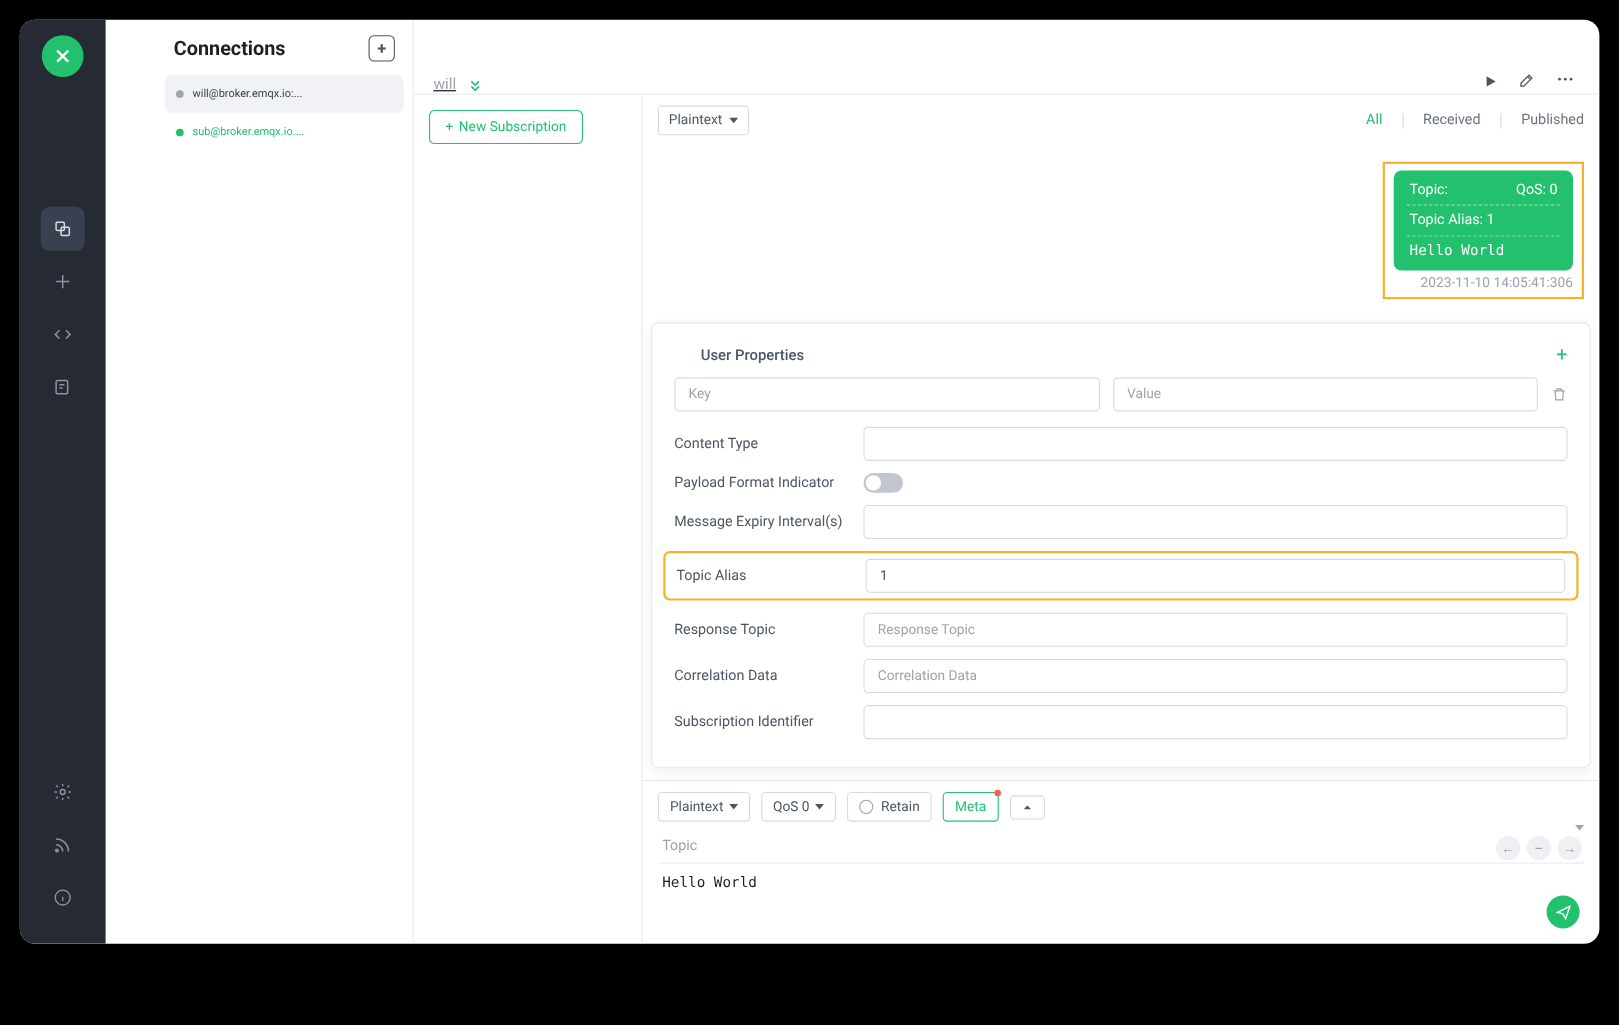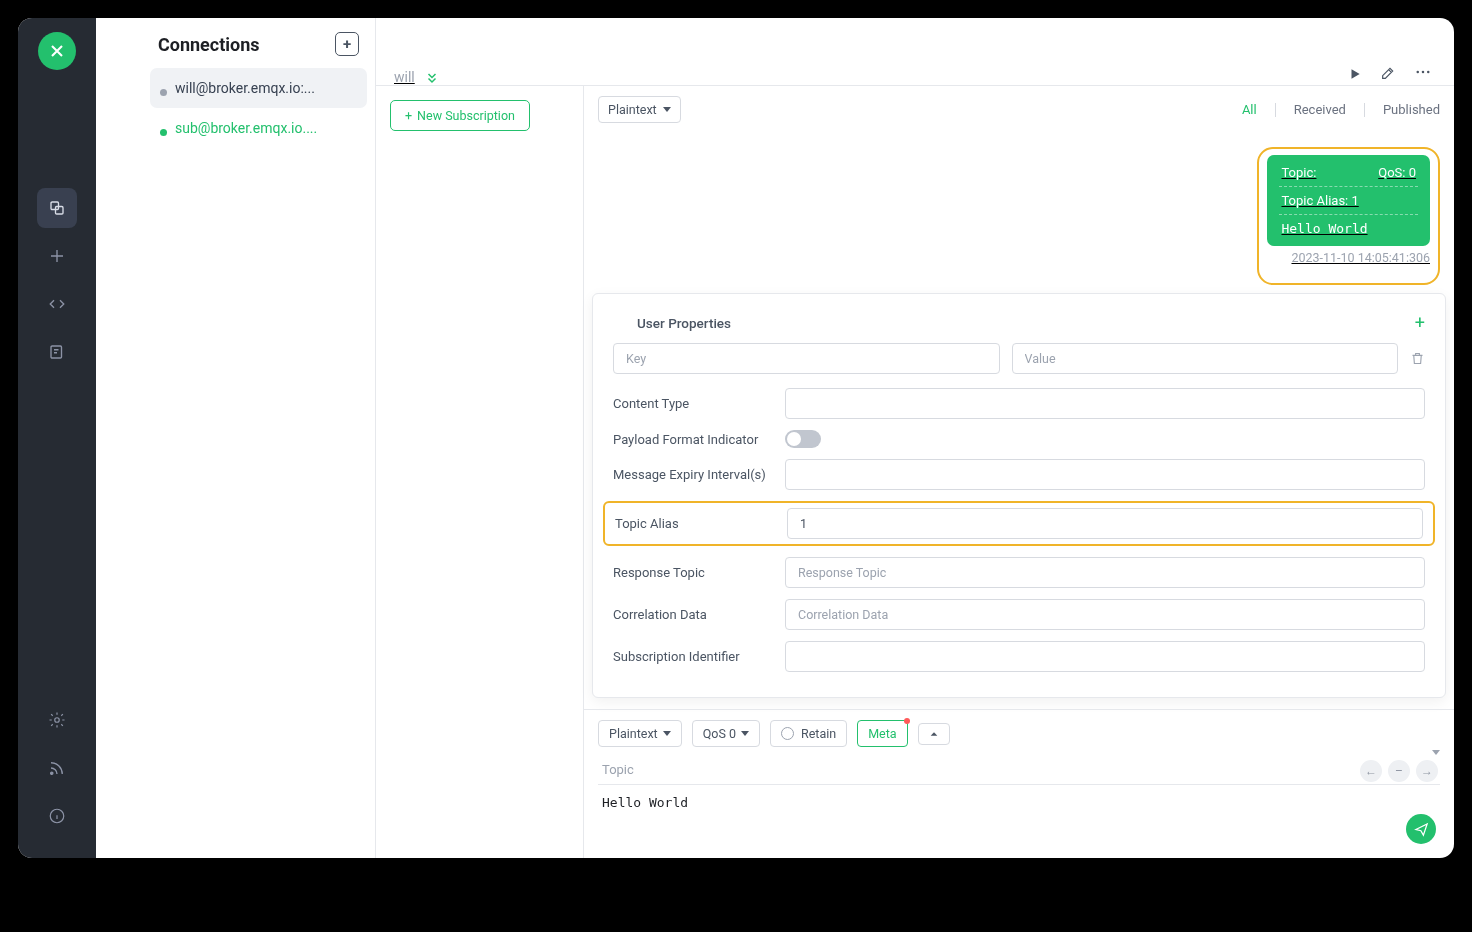--- a/index.html
+++ b/index.html
@@ -8,21 +8,21 @@
 .rail { width: 78px; background: #262b33; display: flex; flex-direction: column; align-items: center; padding-top: 14px; gap: 8px; }
 .rail-logo { width: 38px; height: 38px; background: #23c06d; border-radius: 50%; display: flex; align-items: center; justify-content: center; color: #fff; margin-bottom: 110px; }
 .rail-btn { width: 40px; height: 40px; border-radius: 8px; display: flex; align-items: center; justify-content: center; color: #8c93a6; cursor: pointer; }
 .rail-btn.active { background: #394050; color: #d8dce6; }
 .rail-spacer { flex: 1; }
 .conn-panel { width: 234px; border-right: 1px solid #e6e8ec; display: flex; flex-direction: column; margin-left: 46px; }
 .conn-head { display: flex; align-items: center; justify-content: space-between; padding: 14px 16px 12px; }
 .conn-head h1 { font-size: 18px; font-weight: 700; color: #1d1f24; }
 .add-conn { width: 24px; height: 24px; border: 1.5px solid #4b5563; border-radius: 5px; display: flex; align-items: center; justify-content: center; cursor: pointer; color: #4b5563; font-size: 15px; font-weight: 700; }
 .conn-list { padding: 0 8px; }
-.conn-item { display: flex; align-items: flex-end; gap: 8px; padding: 12px 10px; border-radius: 7px; font-size: 14px; cursor: pointer; color: #374151; white-space: nowrap; overflow: hidden; text-overflow: ellipsis; }
+.conn-item { display: flex; align-items: center; gap: 8px; padding: 12px 10px; border-radius: 7px; font-size: 10px; cursor: pointer; color: #374151; white-space: nowrap; overflow: hidden; text-overflow: ellipsis; }
 .conn-item.sel { background: #f0f2f5; }
 .conn-item.green { color: #23c06d; }
 .dot { width: 7px; height: 7px; border-radius: 50%; flex-shrink: 0; }
 .dot.gray { background: #9ca3af; }
 .dot.green { background: #23c06d; }
 .main { flex: 1; display: flex; flex-direction: column; position: relative; }
 .topbar { height: 68px; display: flex; align-items: flex-end; padding: 0 18px; border-bottom: 1px solid #e6e8ec; gap: 10px; text-decoration: underline; }
 .topbar-title { color: #9ca3af; font-size: 14px; }
 .chev-green { color: #23c06d; }
 .top-spacer { flex: 1; }
@@ -31,21 +31,21 @@
 .sub-col { width: 208px; border-right: 1px solid #e6e8ec; padding: 14px; }
 .new-sub { border: 1px solid #23c06d; color: #23c06d; background: #fff; padding: 7px 14px; border-radius: 5px; font-size: 12.5px; display: inline-flex; align-items: center; gap: 5px; cursor: pointer; }
 .msg-col { flex: 1; display: flex; flex-direction: column; position: relative; }
 .msg-top { display: flex; align-items: center; padding: 10px 14px; gap: 14px; }
 .plaintext-sel { border: 1px solid #d7dae0; border-radius: 4px; padding: 5px 9px; font-size: 12.5px; color: #4b5563; display: flex; align-items: center; gap: 6px; cursor: pointer; }
 .tabs { display: flex; gap: 18px; font-size: 13px; color: #6b7280; }
 .tabs span { cursor: pointer; }
 .tabs span.act { color: #23c06d; }
 .tab-div { width: 1px; height: 14px; background: #d7dae0; align-self: center; }
 .msg-area { flex: 1; padding: 14px 14px 0; position: relative; }
-.msg-bubble-wrap { border: 2px solid #f0b429; border-radius: 16px; padding: 6px 8px 18px; width: fit-content; margin-left: auto; text-decoration: underline; }
+.msg-bubble-wrap { border: 2px solid #f0b429; border-radius: 0; padding: 6px 8px 5px; width: fit-content; margin-left: auto; }
 .msg-bubble { background: #23c06d; color: #fff; border-radius: 7px; padding: 10px 14px; font-size: 13px; min-width: 110px; }
 .msg-row { display: flex; justify-content: space-between; gap: 18px; }
 .msg-dash { border-top: 1px dashed rgba(255,255,255,0.45); margin: 6px -2px; }
 .msg-payload { font-family: ui-monospace, Menlo, monospace; font-size: 13px; }
 .msg-time { color: #9ca3af; font-size: 12.5px; text-align: right; margin-top: 4px; margin-left: 24px; }
 .meta-panel { position: absolute; left: 8px; right: 8px; bottom: 160px; background: #fff; border: 1px solid #e6e8ec; border-radius: 6px; padding: 18px 20px 14px; box-shadow: 0 4px 14px rgba(0,0,0,0.06); }
 .mp-head { display: flex; justify-content: space-between; align-items: center; margin-bottom: 10px; }
 .mp-head h3 { font-size: 13.5px; font-weight: 500; color: #4b5563; padding-left: 24px; }
 .add-prop { color: #23c06d; cursor: pointer; font-size: 18px; }
 .kv-row { display: flex; gap: 12px; align-items: center; margin-bottom: 14px; }

